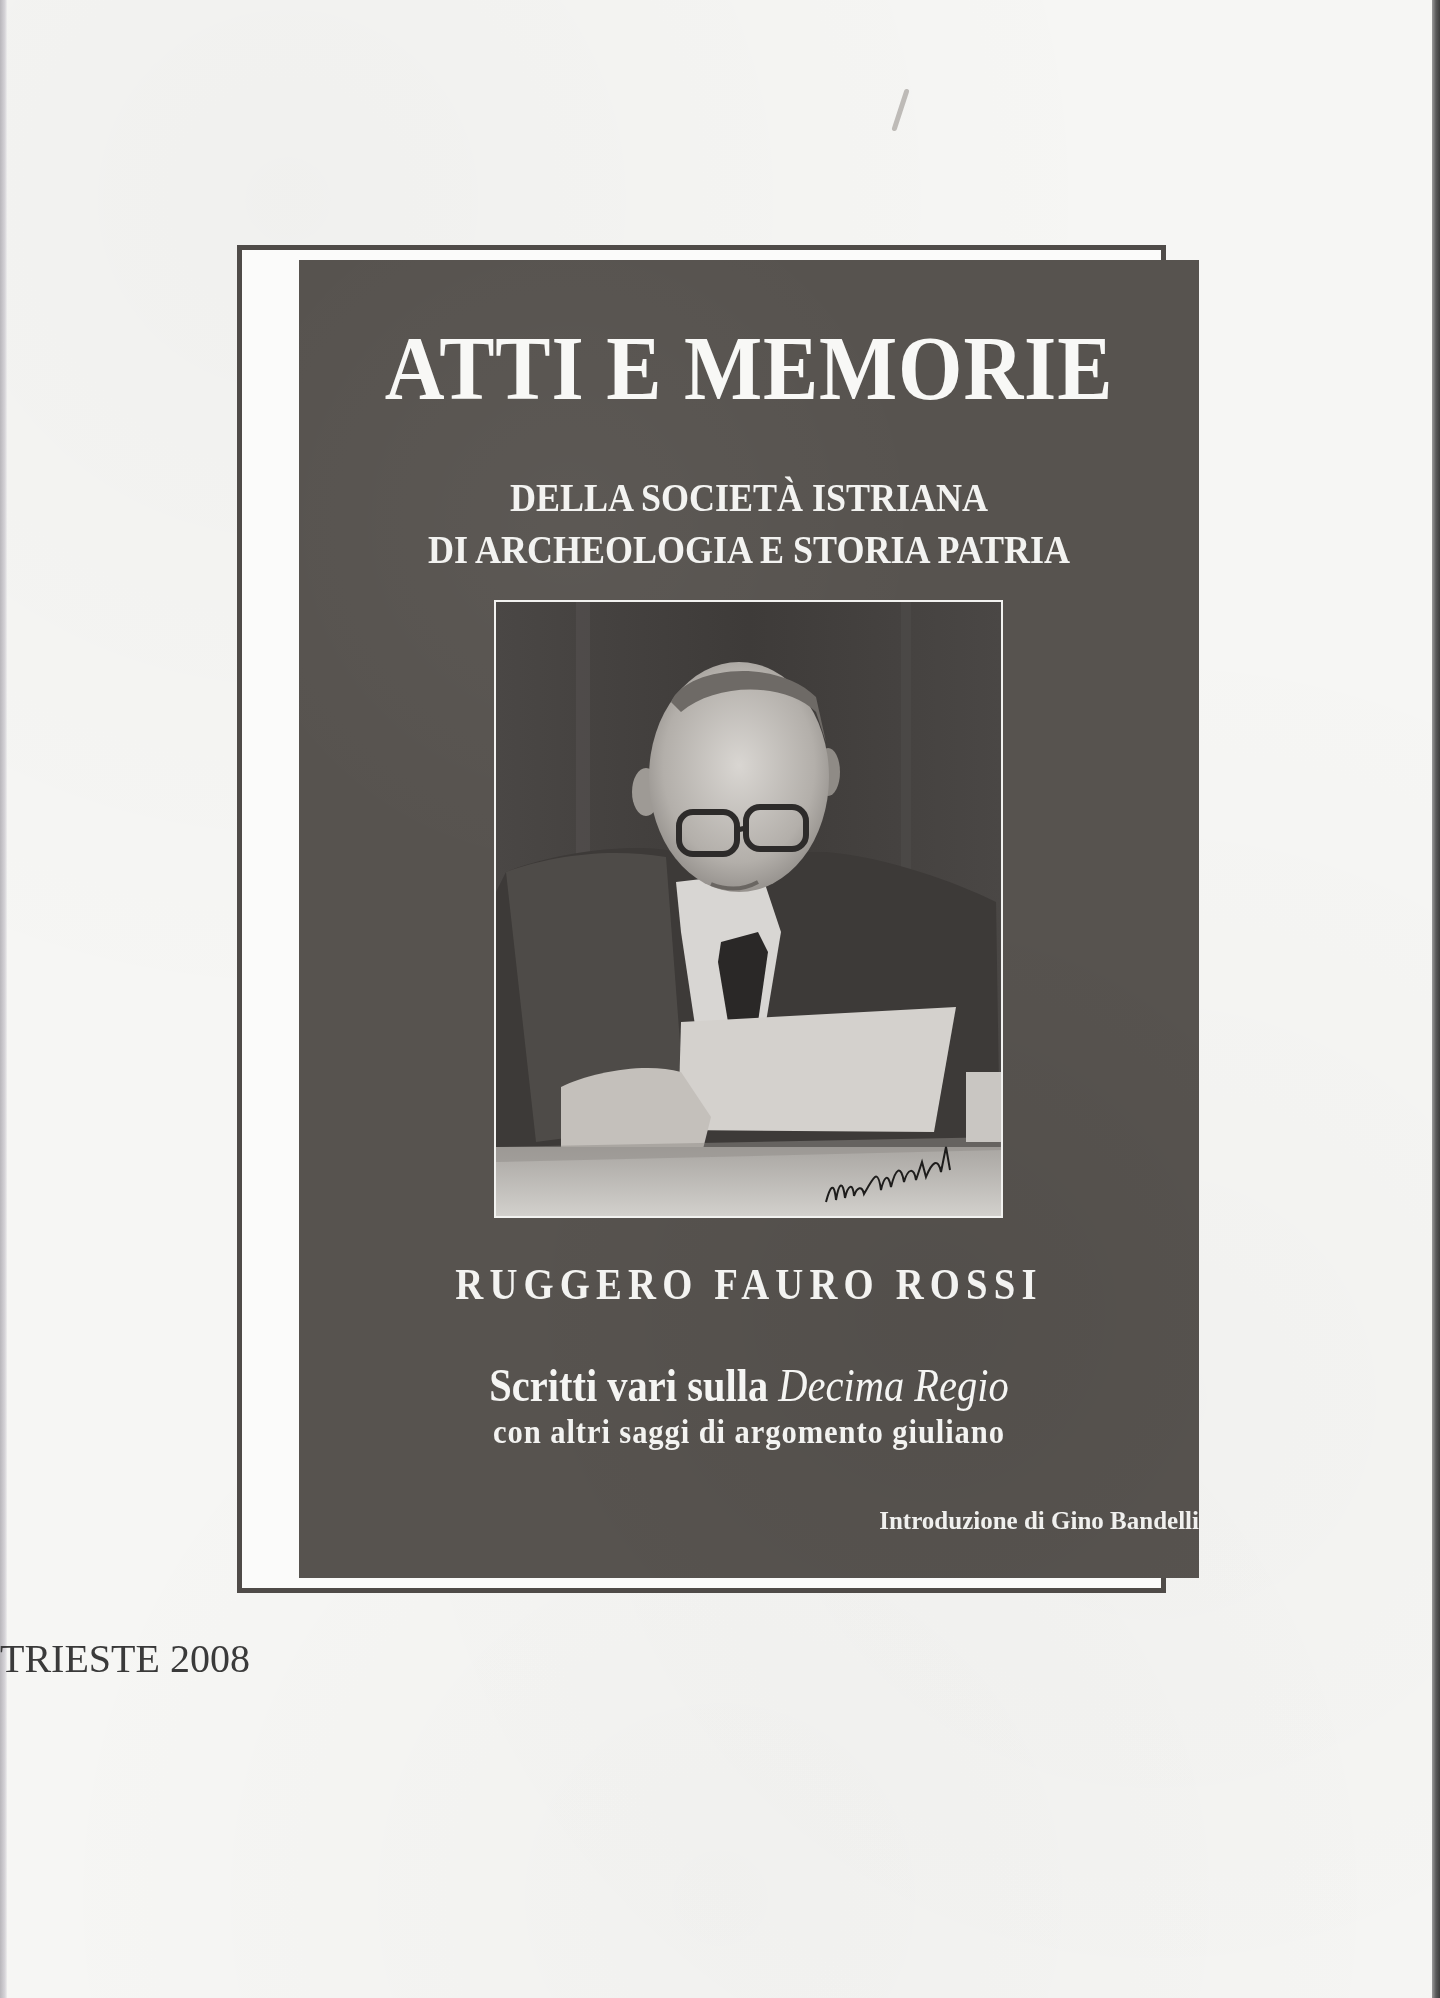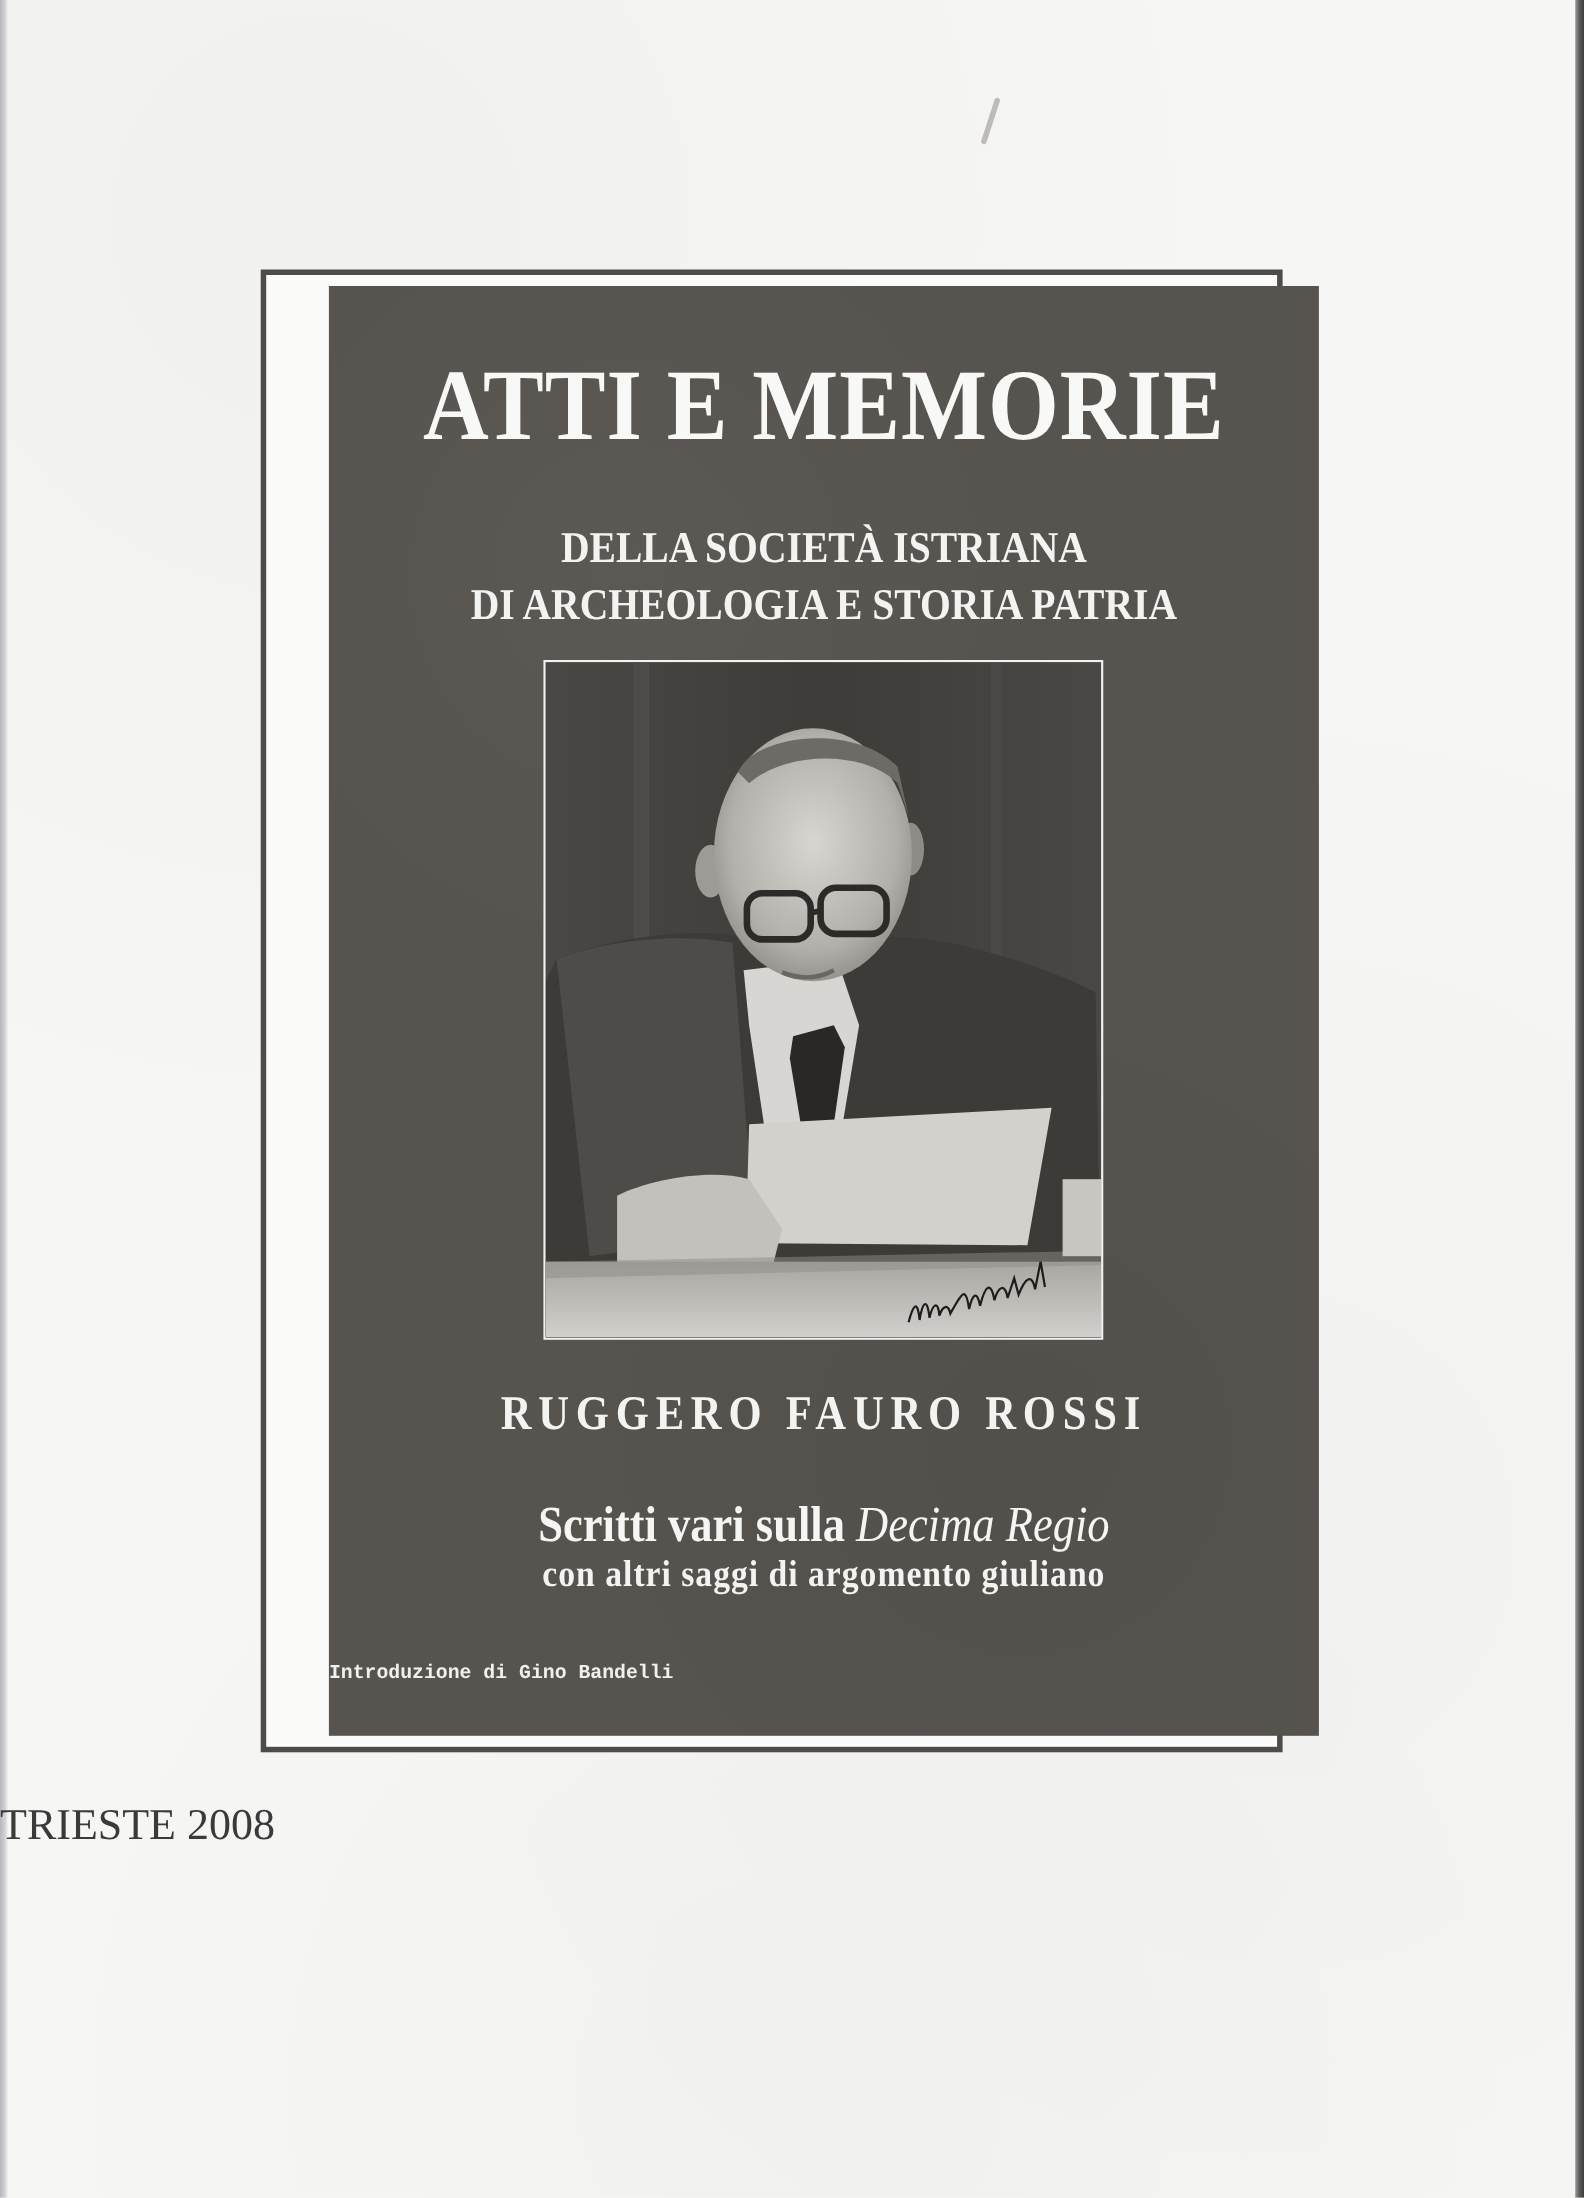--- a/index.html
+++ b/index.html
@@ -72,22 +72,22 @@
   }
   .work-title .italic { font-style: italic; font-weight: normal; }
   .work-subtitle {
     position: absolute; left: 0; width: 900px; top: 1152px;
     text-align: center; color: #f3f3f1;
     font-size: 34px; font-weight: bold; line-height: 40px; letter-spacing: 1px;
     transform: scaleX(0.9); transform-origin: center;
   }
   .intro {
     position: absolute; left: 0; width: 900px; top: 1245px;
-    text-align: left; color: #f0f0ee;
-    font-size: 18px; font-weight: bold; line-height: 32px; font-family: Liberation Mono, monospace;
+    text-align: right; color: #f0f0ee;
+    font-size: 25px; font-weight: bold; line-height: 32px;
   }
   .place-year {
     position: absolute; left: 0; width: 1440px; top: 1636px;
     color: #3a3a3a;
     font-size: 40px; line-height: 46px;
   }
 </style>
 </head>
 <body>
 

